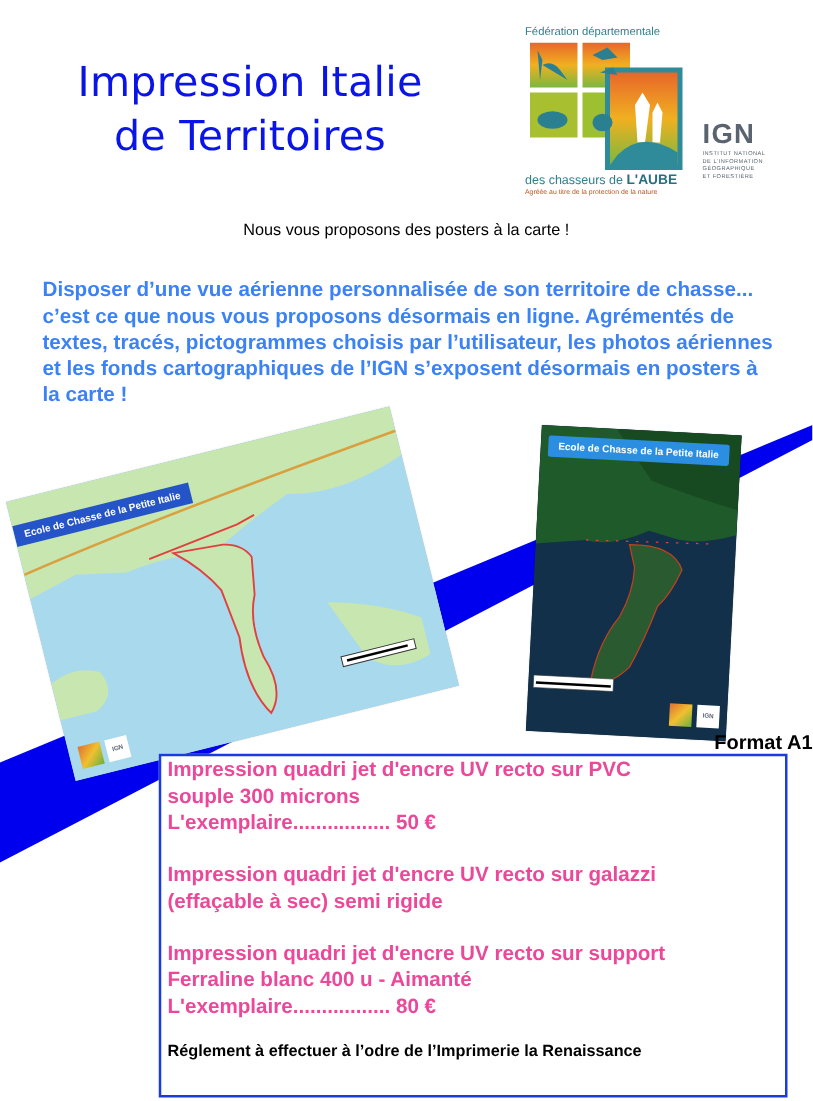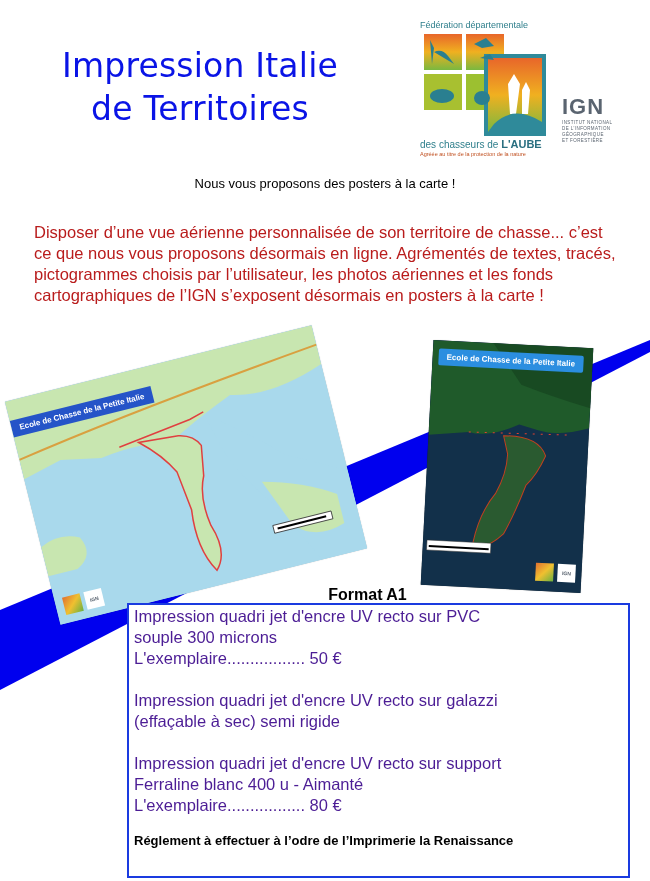--- a/index.html
+++ b/index.html
@@ -7,34 +7,34 @@
   .title { position:absolute; left:20px; top:44px; width:360px; text-align:center; color:#0a14e6; font-family:"DejaVu Sans", sans-serif; font-size:33px; line-height:43px; font-weight:normal; letter-spacing:0.2px; }
   .fed-logo { position:absolute; left:420px; top:20px; width:130px; height:140px; }
   .fed-top { position:absolute; left:0; top:0; width:130px; font-size:9px; color:#2f7f8c; font-family:"Liberation Sans", sans-serif; white-space:nowrap; }
   .fed-bottom { position:absolute; left:0; top:118px; width:140px; font-size:10px; color:#2f7f8c; white-space:nowrap; }
   .fed-bottom b { color:#2a6f80; font-size:11px; }
   .fed-sub { position:absolute; left:0; top:131px; font-size:5.5px; color:#c05020; white-space:nowrap; }
   .ign-logo { position:absolute; left:562px; top:96px; width:60px; }
   .ign-word { font-size:22px; font-weight:bold; color:#5a6470; letter-spacing:1px; font-family:"Liberation Sans", sans-serif; line-height:22px; }
   .ign-sub { font-size:4.5px; color:#5a6470; line-height:6px; letter-spacing:0.4px; margin-top:2px; white-space:nowrap; }
   .subtitle { position:absolute; left:0; top:176px; width:650px; text-align:center; font-size:13px; font-weight:normal; color:#000; }
-  .intro { position:absolute; left:34px; top:222px; width:590px; font-size:16.5px; font-weight:normal; line-height:21px; color:#b91c1c; }
+  .intro { position:absolute; left:34px; top:222px; width:590px; font-size:16.5px; font-weight:bold; line-height:21px; color:#3b82f6; }
   .band { position:absolute; left:0; top:0; width:650px; height:881px; pointer-events:none; }
   .map { position:absolute; overflow:hidden; box-shadow:0 0 1px rgba(0,0,0,0.3); }
   .map-left { left:28px; top:360px; width:316px; height:230px; transform:rotate(-14deg); transform-origin:center; background:#a9d9ec; }
   .map-right { left:427px; top:344px; width:160px; height:245px; transform:rotate(3deg); transform-origin:center; background:#10283a; }
   .map-label { position:absolute; color:#fff; font-weight:bold; font-size:8px; padding:4px 8px; white-space:nowrap; }
   .map-left .map-label { left:0; top:20px; background:#2554c8; }
   .map-right .map-label { left:6px; top:8px; background:#2b8ee0; border-radius:2px; }
   .mini-logos { position:absolute; display:flex; gap:4px; }
   .mini-logo { width:18px; height:18px; background:#fff; font-size:5px; text-align:center; line-height:18px; color:#5a6470; font-weight:bold; }
   .mini-logo.fed { background:linear-gradient(135deg,#e07030 0%, #f0c030 50%, #6bb040 100%); }
-  .format { position:absolute; left:0; top:586px; width:650px; text-align:center; font-size:16px; font-weight:bold; color:#000; padding-left:85px; box-sizing:border-box; }
+  .format { position:absolute; left:0; top:586px; width:650px; text-align:right; font-size:16px; font-weight:bold; color:#000; padding-left:85px; box-sizing:border-box; }
   .price-box { position:absolute; left:127px; top:603px; width:503px; height:275px; border:2px solid #1a3be0; background:#fff; box-sizing:border-box; padding:1px 0 0 5px; }
-  .offer { font-size:16.5px; font-weight:normal; line-height:21px; color:#4c1d95; margin-bottom:21px; }
+  .offer { font-size:16.5px; font-weight:bold; line-height:21px; color:#ec4899; margin-bottom:21px; }
   .payment { font-size:13px; font-weight:bold; color:#000; margin-top:-4px; }
 </style>
 </head>
 <body>
 
 <svg class="band" viewBox="0 0 650 881" width="650" height="881">
   <polygon points="0,610 650,340 650,352 0,690" fill="#0000ee"></polygon>
 </svg>
 
 <div class="title">

